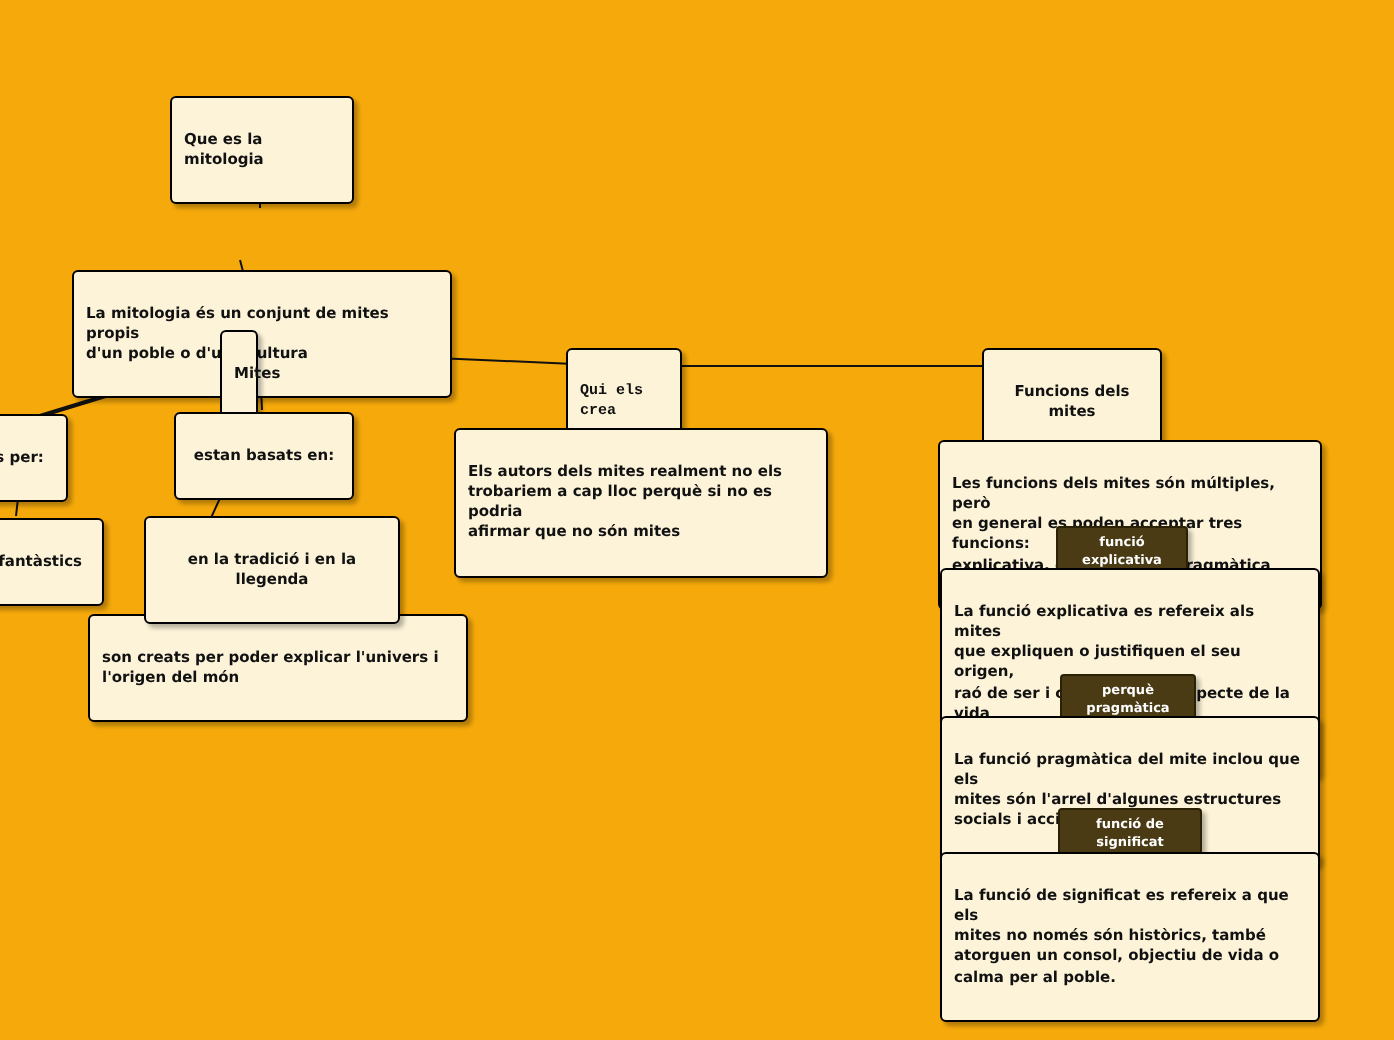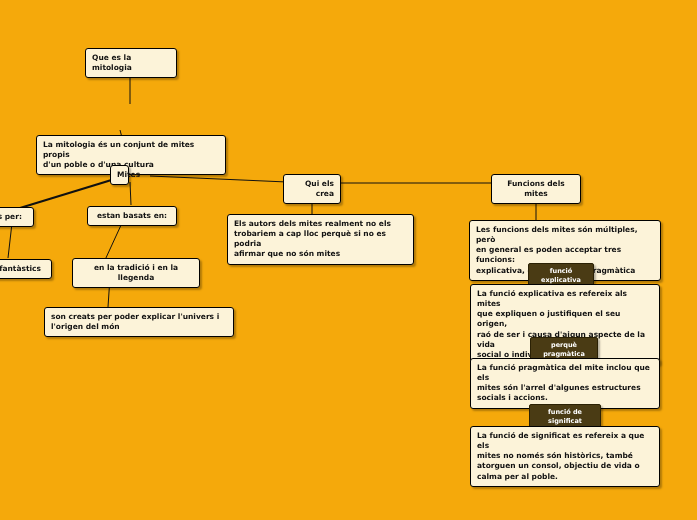--- a/index.html
+++ b/index.html
@@ -30,21 +30,21 @@
   .node {
     position: absolute;
     box-sizing: border-box;
     border: 1px solid #000;
     border-radius: 3px;
     background: #FCF3D9;
     color: #111;
     font-size: 7.5px;
     line-height: 1.35;
     font-weight: bold;
-    padding: 4px 6px;
+    padding: 16px 6px;
     box-shadow: 2px 2px 2px rgba(0,0,0,0.28);
     white-space: pre-line;
   }
   .node.dark {
     background: #4a3b14;
     color: #fff;
     border: 1px solid #2b2104;
     font-size: 6.5px;
     text-align: center;
     padding: 3px 6px;
@@ -93,21 +93,21 @@
     <path d="M 564 418 L 564 426" stroke="#111" stroke-width="1" fill="none"></path>
   </svg>
 
   <div class="node" style="left:85px; top:48px; width:92px;">Que es la mitologia</div>
 
   <div class="node" style="left:36px; top:103px; width:190px;margin-top:32px;">La mitologia és un conjunt de mites propis
 d'un poble o d'una cultura</div>
 
   <div class="node" style="left:110px; top:165px; width:19px; text-align:center;">Mites</div>
 
-  <div class="node" style="left:283px; top:174px; width:58px; text-align:right;">Qui els crea</div>
+  <div class="node" style="left:283px; top:174px; width:58px; text-align:left;font-family:Liberation Mono, monospace;">Qui els crea</div>
 
   <div class="node" style="left:491px; top:174px; width:90px; text-align:center;">Funcions dels mites</div>
 
   <div class="node" style="left:87px; top:206px; width:90px; text-align:center;">estan basats en:</div>
 
   <div class="node" style="left:-18px; top:207px; width:52px; text-align:center;">ts per:</div>
 
   <div class="node" style="left:-24px; top:259px; width:76px; text-align:center;">es fantàstics</div>
 
   <div class="node" style="left:44px; top:307px; width:190px;">son creats per poder explicar l'univers i

